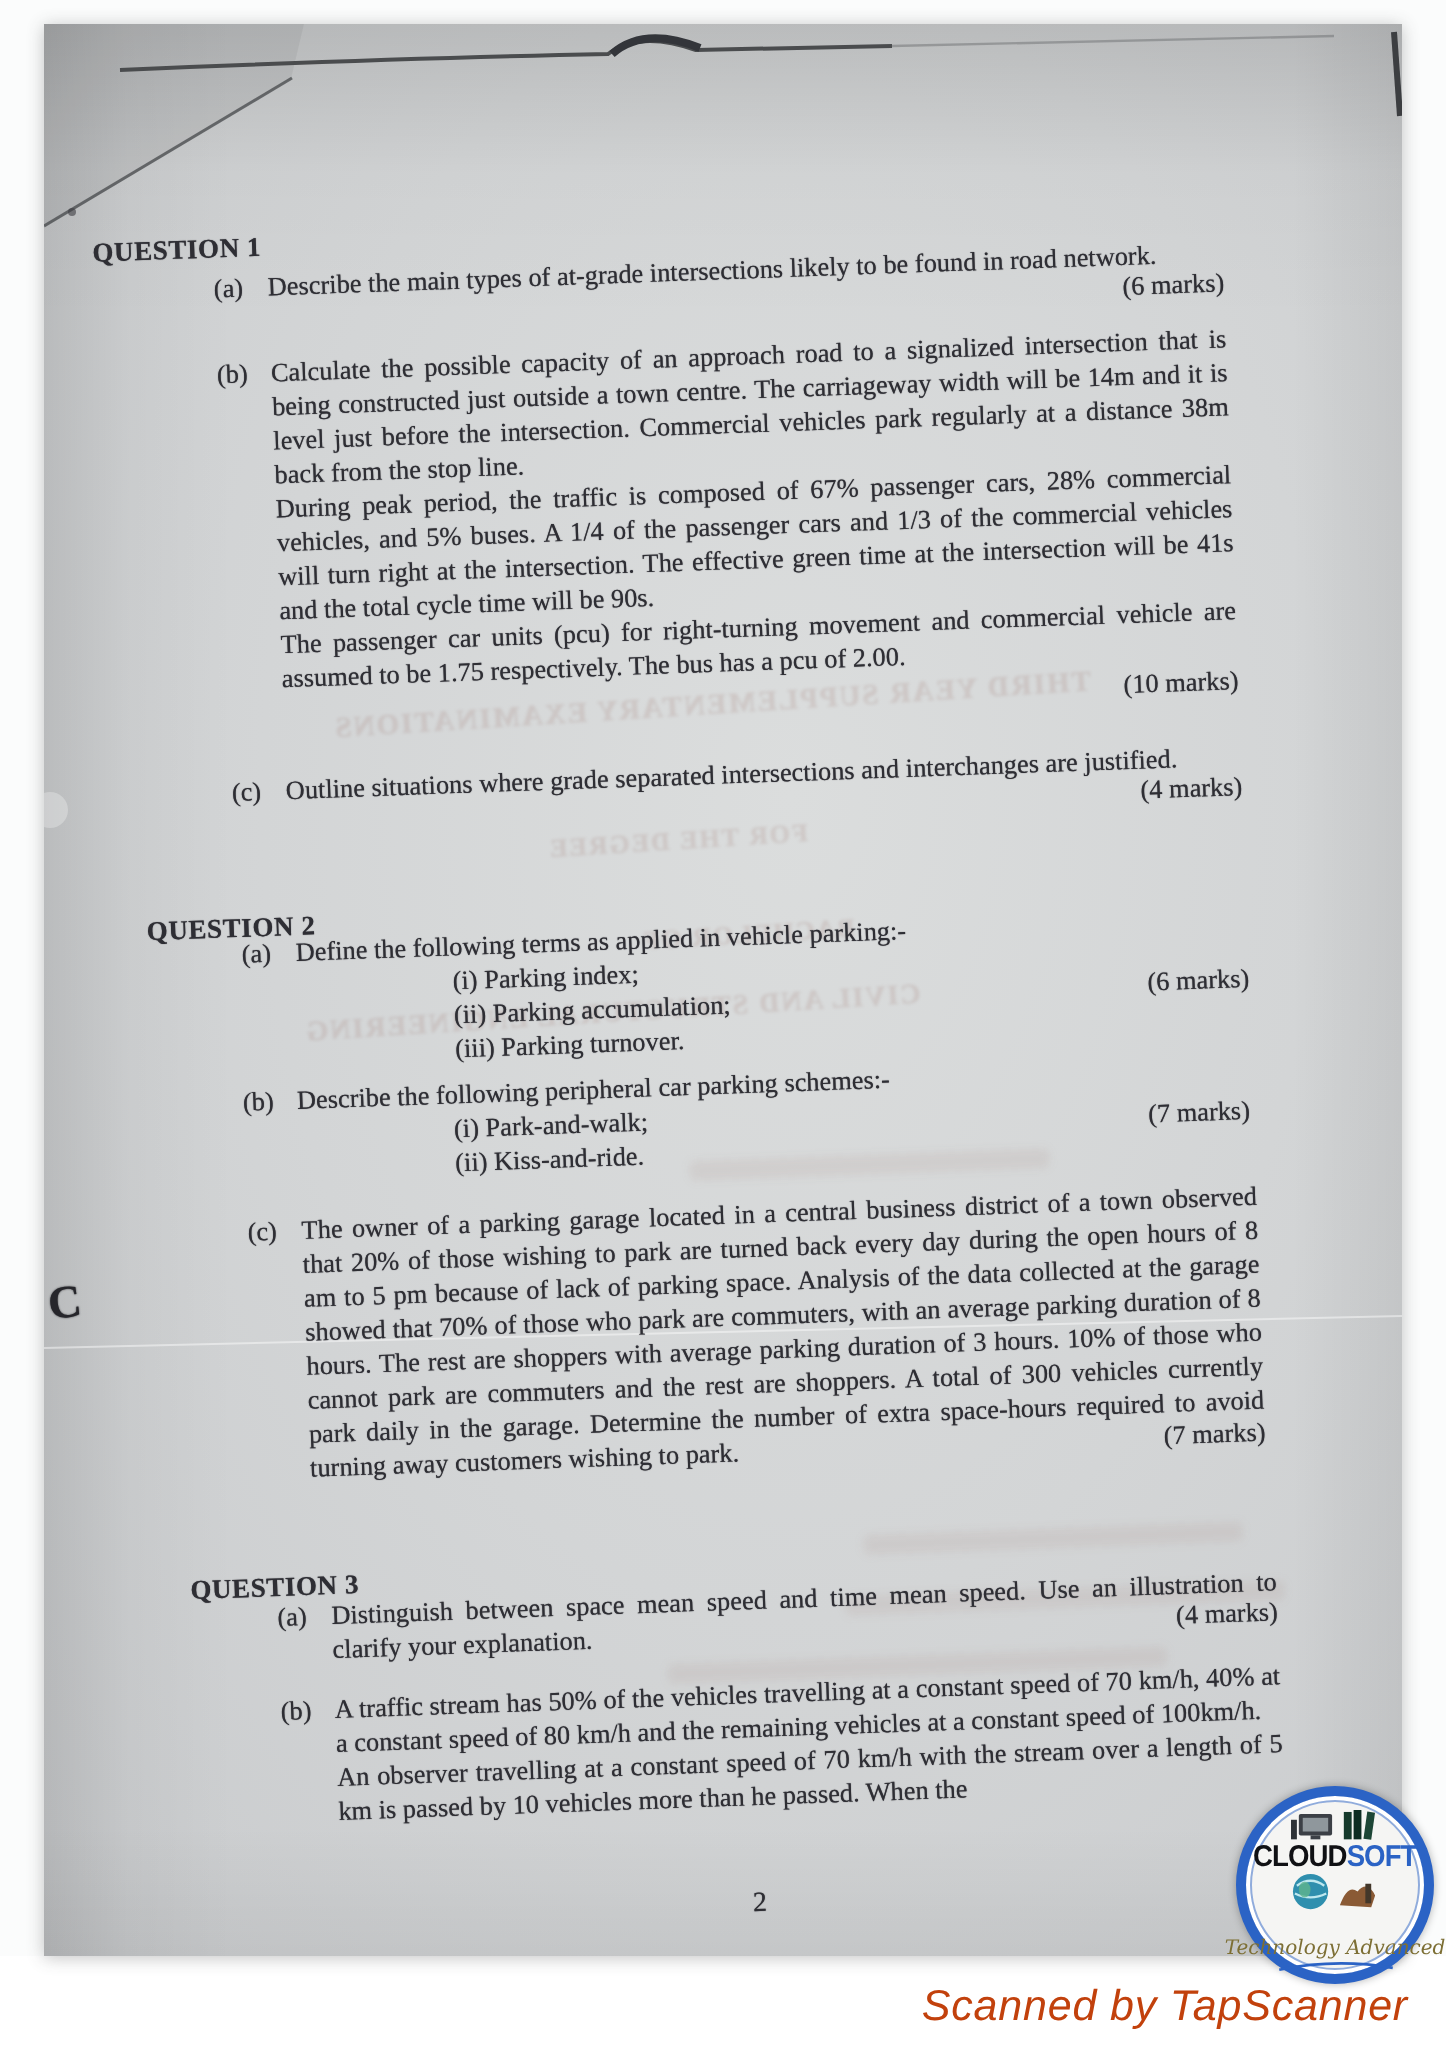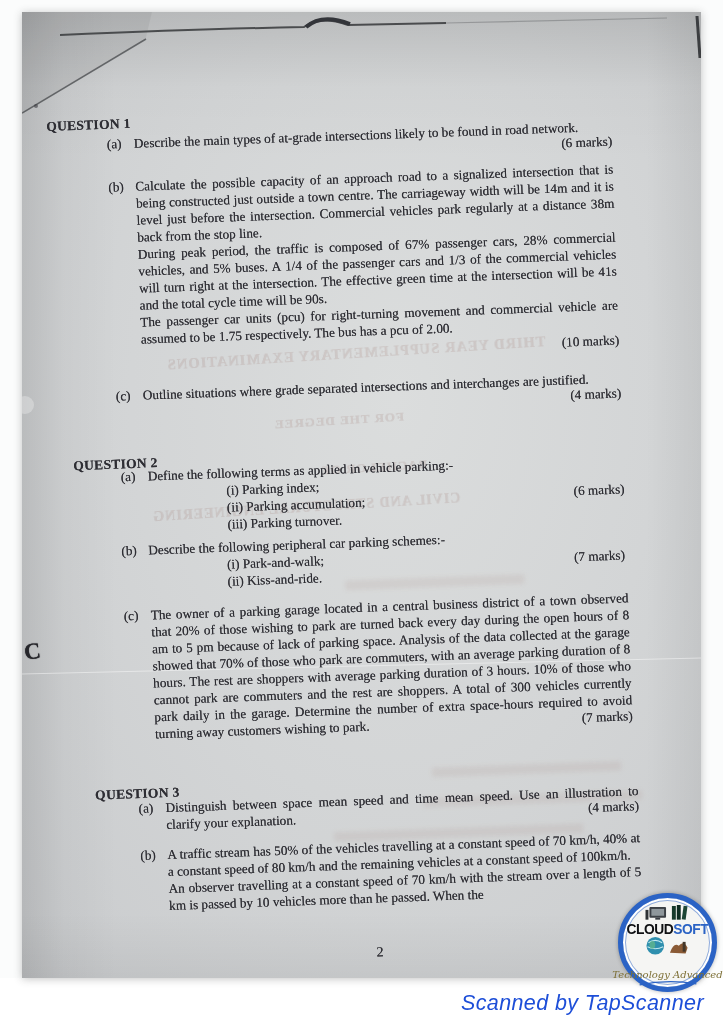--- a/index.html
+++ b/index.html
@@ -58,21 +58,21 @@
   .logo-name{font-family:"Liberation Sans",sans-serif;font-weight:bold;font-size:15px;
     letter-spacing:-.5px;transform:scaleX(.92);line-height:14px;white-space:nowrap;}
   .ln-black{color:#101114;}
   .ln-blue{color:#2b63c5;}
   .logo-tagline{font-family:"DejaVu Serif",serif;font-style:italic;font-size:10px;
     color:#7d6f35;margin-top:14px;white-space:nowrap;}
   .logo-swash{margin-top:-1px;}
 
   
   .footer{position:absolute;right:19px;top:991px;font-family:"Liberation Sans",sans-serif;
-    font-style:italic;font-size:21.5px;color:#1d4ed8;letter-spacing:.4px;white-space:nowrap;}
+    font-style:italic;font-size:21.5px;color:#c2410c;letter-spacing:.4px;white-space:nowrap;}
 
   
   .b-h1{left:38px;top:107px;}   .b-1a{left:98px;top:127px;width:505px;}
   .b-1b{left:98px;top:170px;width:505px;}  .b-1c{left:98px;top:379px;width:505px;}
   .b-h2{left:53px;top:447px;}   .b-2a{left:100px;top:460px;width:503px;}
   .b-2b{left:98px;top:534px;width:503px;}  .b-2c{left:98px;top:599px;width:505px;}
   .b-h3{left:63px;top:777px;}   .b-3a{left:106px;top:792px;width:500px;}
   .b-3b{left:106px;top:839px;width:500px;}
 </style>
 </head>

